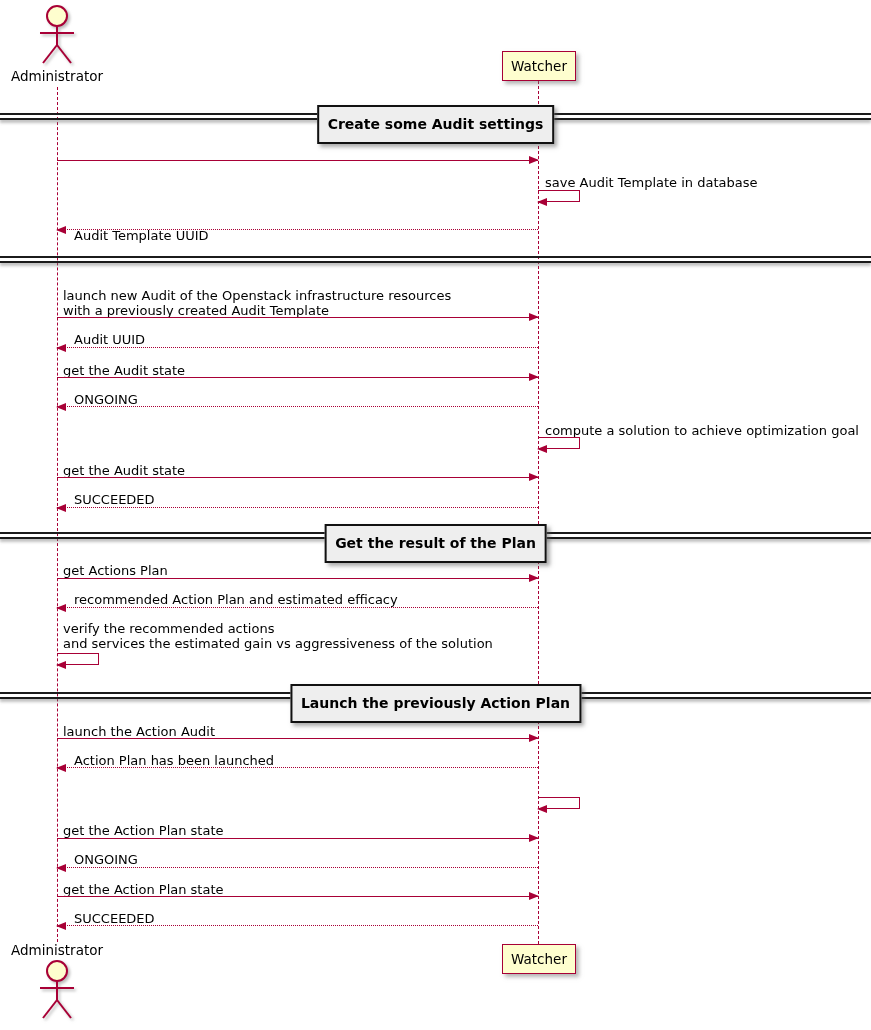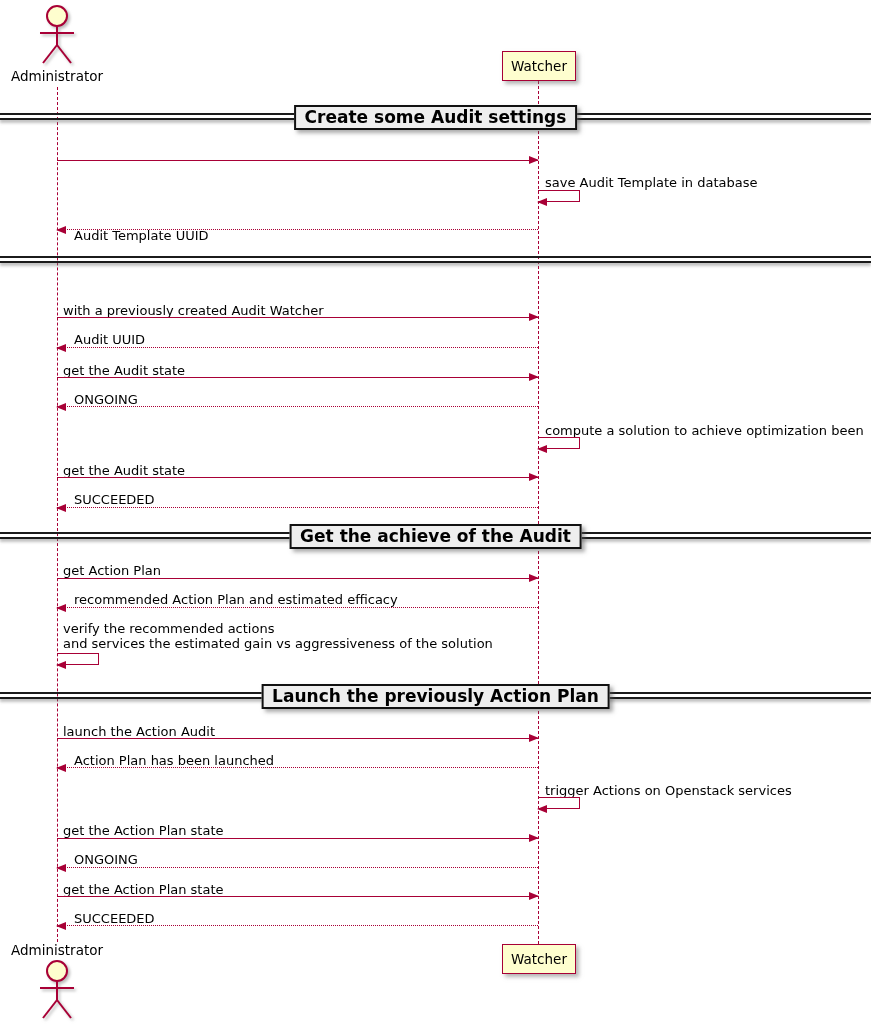--- a/index.html
+++ b/index.html
@@ -15,22 +15,22 @@
   }
   .actor-label{position:absolute;left:0;width:114px;text-align:center;font-size:13.5px;line-height:16px;}
   .actor-figure{position:absolute;filter:drop-shadow(2.5px 2.5px 1.5px rgba(130,130,130,0.55));}
   .divider-line{
     position:absolute;left:0;width:871px;height:3px;
     border-top:2px solid #1b1b1b;border-bottom:2px solid #1b1b1b;
     box-shadow:0 3px 3px rgba(120,120,120,0.45);
   }
   .divider-box{
     position:absolute;left:50%;transform:translateX(-50%);
-    background:#EEEEEE;border:2px solid #111;padding:2px 9px;
-    font-weight:bold;font-size:17px;line-height:17px;white-space:nowrap;
+    background:#EEEEEE;border:2px solid #111;padding:9px 9px;
+    font-weight:bold;font-size:14px;line-height:17px;white-space:nowrap;
     box-shadow:3px 3px 4px rgba(90,90,90,0.5);z-index:3;
   }
   .msg-label{position:absolute;white-space:nowrap;line-height:15px;z-index:2;}
   .arrow{position:absolute;height:1px;background:#A80036;width:481px;left:57px;z-index:2;}
   .arrow.dotted{background:none;height:0;border-top:1px dotted #A80036;}
   .head-right{position:absolute;right:-1px;top:-4px;width:0;height:0;
     border-top:4px solid transparent;border-bottom:4px solid transparent;border-left:10px solid #A80036;}
   .head-left{position:absolute;left:-1px;top:-4px;width:0;height:0;
     border-top:4px solid transparent;border-bottom:4px solid transparent;border-right:10px solid #A80036;}
   .self-loop{position:absolute;width:42px;height:12px;box-sizing:border-box;
@@ -72,59 +72,60 @@
       <span class="head-left"></span>
     </div>
 
   <div class="msg-label" style="left:74px;top:228px">Audit Template UUID</div>
   <div class="arrow dotted" style="top:229px">
       <span class="head-left"></span>
     </div>
 
   <div class="divider-line" style="top:256px"></div>
 
-  <div class="msg-label" style="left:63px;top:303px">with a previously created Audit Watcher</div>
+  <div class="msg-label" style="left:63px;top:288px">launch new Audit of the Openstack infrastructure resources</div>
+  <div class="msg-label" style="left:63px;top:303px">with a previously created Audit Template</div>
   <div class="arrow" style="top:317px">
       <span class="head-right"></span>
     </div>
 
   <div class="msg-label" style="left:74px;top:332px">Audit UUID</div>
   <div class="arrow dotted" style="top:347px">
       <span class="head-left"></span>
     </div>
 
   <div class="msg-label" style="left:63px;top:363px">get the Audit state</div>
   <div class="arrow" style="top:377px">
       <span class="head-right"></span>
     </div>
 
   <div class="msg-label" style="left:74px;top:392px">ONGOING</div>
   <div class="arrow dotted" style="top:406px">
       <span class="head-left"></span>
     </div>
 
-  <div class="msg-label" style="left:545px;top:423px">compute a solution to achieve optimization been</div>
+  <div class="msg-label" style="left:545px;top:423px">compute a solution to achieve optimization goal</div>
   <div class="self-loop" style="left:538px;top:437px">
       <span class="head-left"></span>
     </div>
 
   <div class="msg-label" style="left:63px;top:463px">get the Audit state</div>
   <div class="arrow" style="top:477px">
       <span class="head-right"></span>
     </div>
 
   <div class="msg-label" style="left:74px;top:492px">SUCCEEDED</div>
   <div class="arrow dotted" style="top:507px">
       <span class="head-left"></span>
     </div>
 
   <div class="divider-line" style="top:532px"></div>
-  <div class="divider-box" style="top:524px">Get the achieve of the Audit</div>
+  <div class="divider-box" style="top:524px">Get the result of the Plan</div>
 
-  <div class="msg-label" style="left:63px;top:563px">get Action Plan</div>
+  <div class="msg-label" style="left:63px;top:563px">get Actions Plan</div>
   <div class="arrow" style="top:578px">
       <span class="head-right"></span>
     </div>
 
   <div class="msg-label" style="left:74px;top:592px">recommended Action Plan and estimated efficacy</div>
   <div class="arrow dotted" style="top:607px">
       <span class="head-left"></span>
     </div>
 
   <div class="msg-label" style="left:63px;top:621px">verify the recommended actions</div>
@@ -139,21 +140,20 @@
   <div class="msg-label" style="left:63px;top:724px">launch the Action Audit</div>
   <div class="arrow" style="top:738px">
       <span class="head-right"></span>
     </div>
 
   <div class="msg-label" style="left:74px;top:753px">Action Plan has been launched</div>
   <div class="arrow dotted" style="top:767px">
       <span class="head-left"></span>
     </div>
 
-  <div class="msg-label" style="left:545px;top:783px">trigger Actions on Openstack services</div>
   <div class="self-loop" style="left:538px;top:797px">
       <span class="head-left"></span>
     </div>
 
   <div class="msg-label" style="left:63px;top:823px">get the Action Plan state</div>
   <div class="arrow" style="top:838px">
       <span class="head-right"></span>
     </div>
 
   <div class="msg-label" style="left:74px;top:852px">ONGOING</div>

